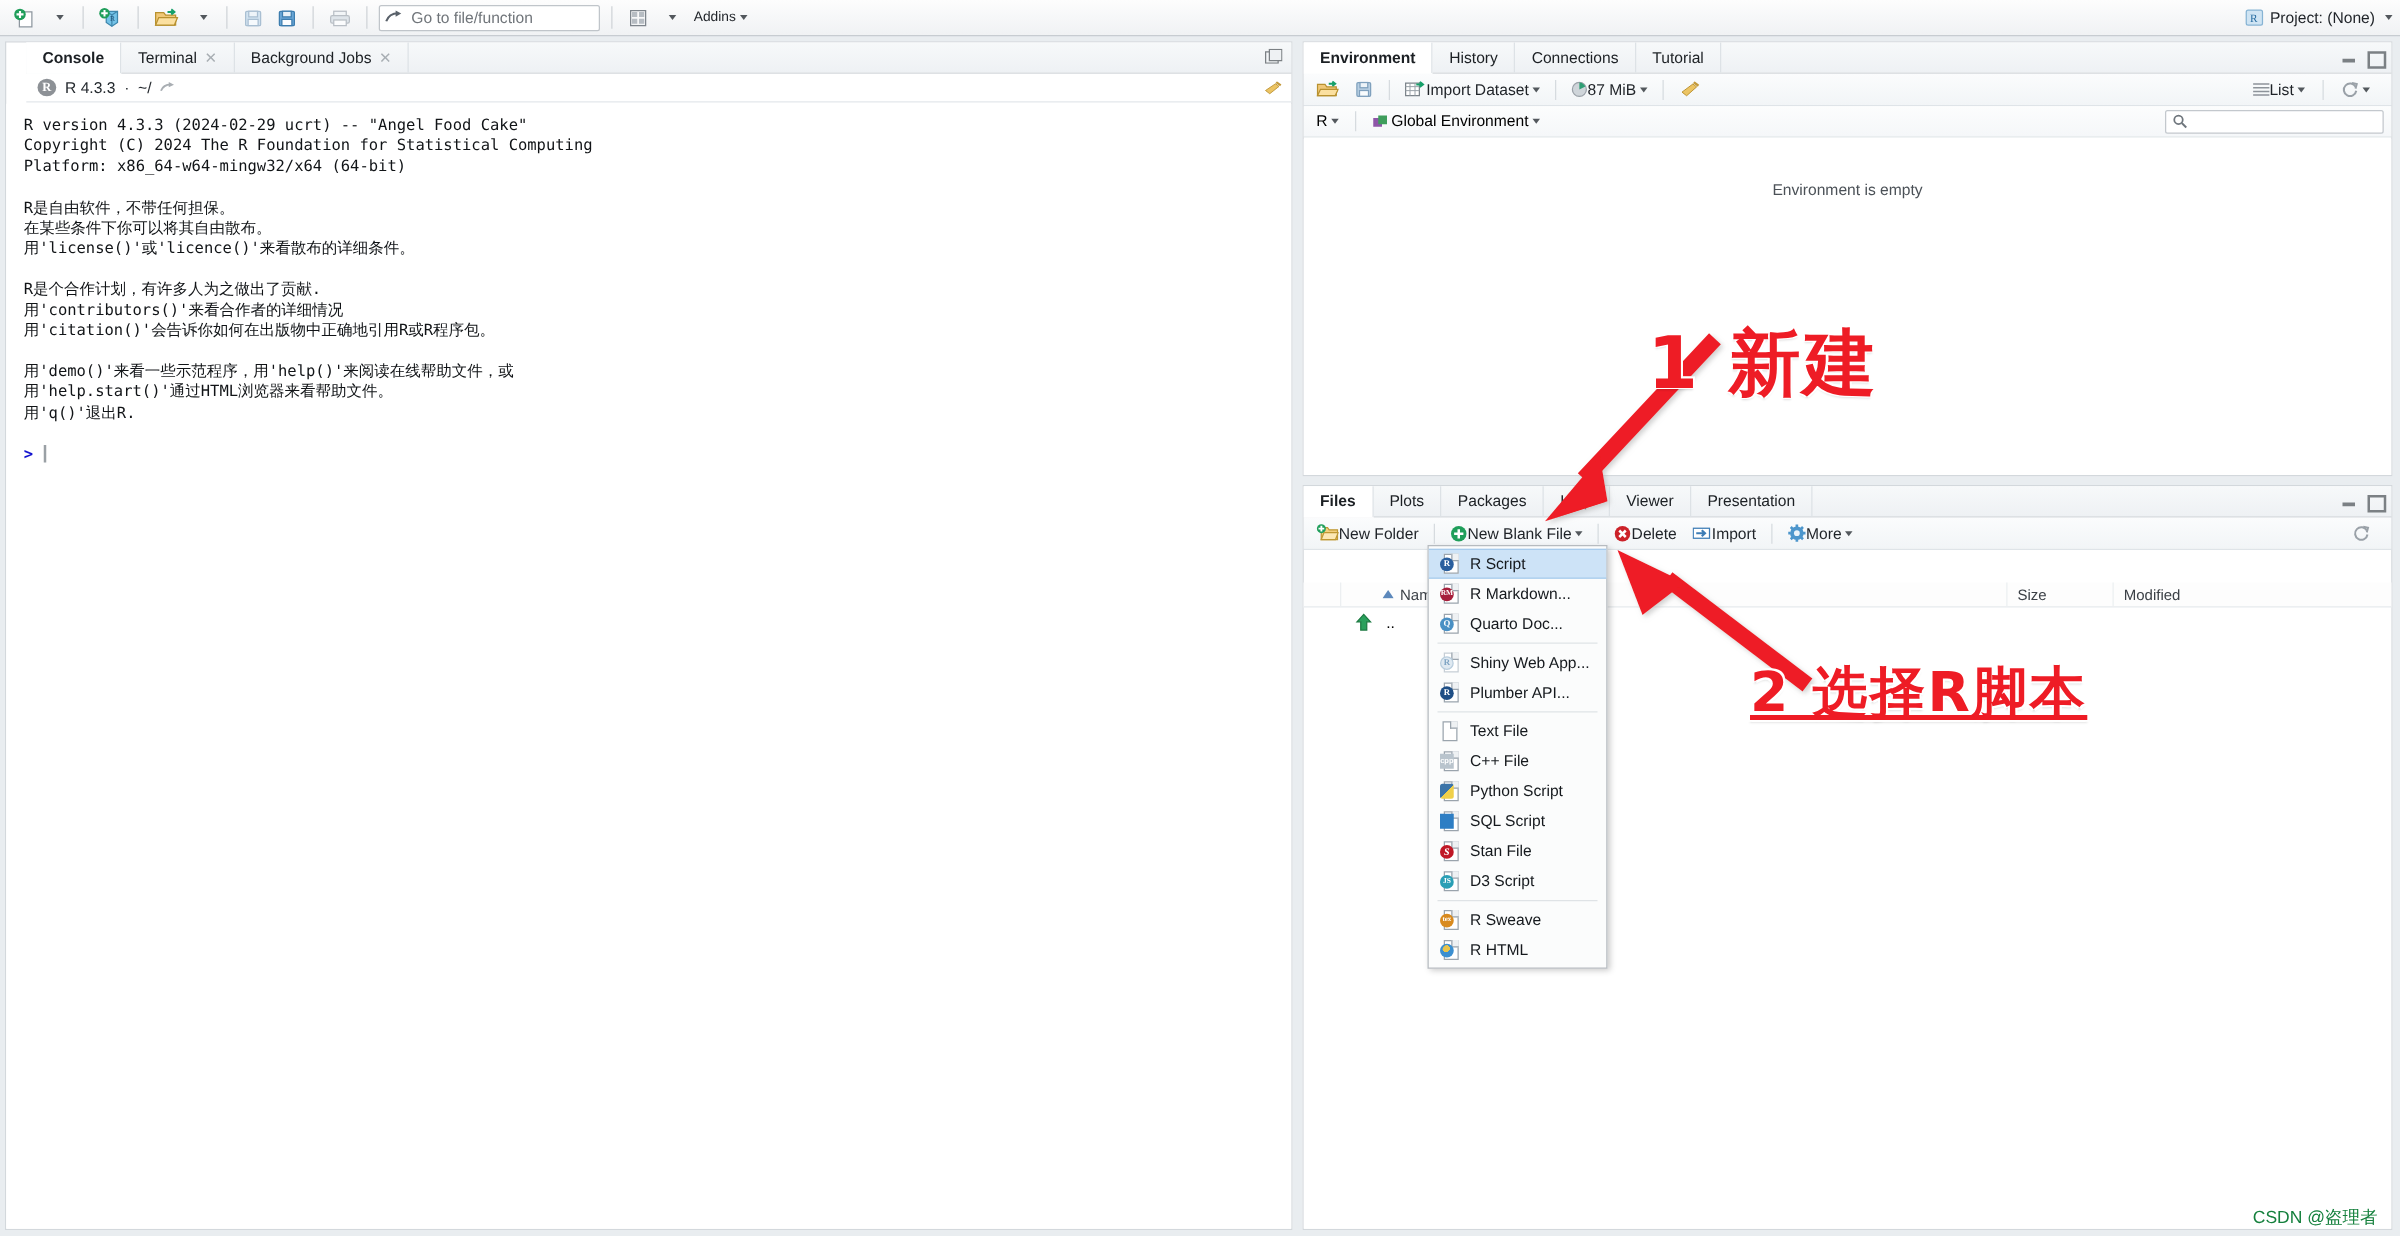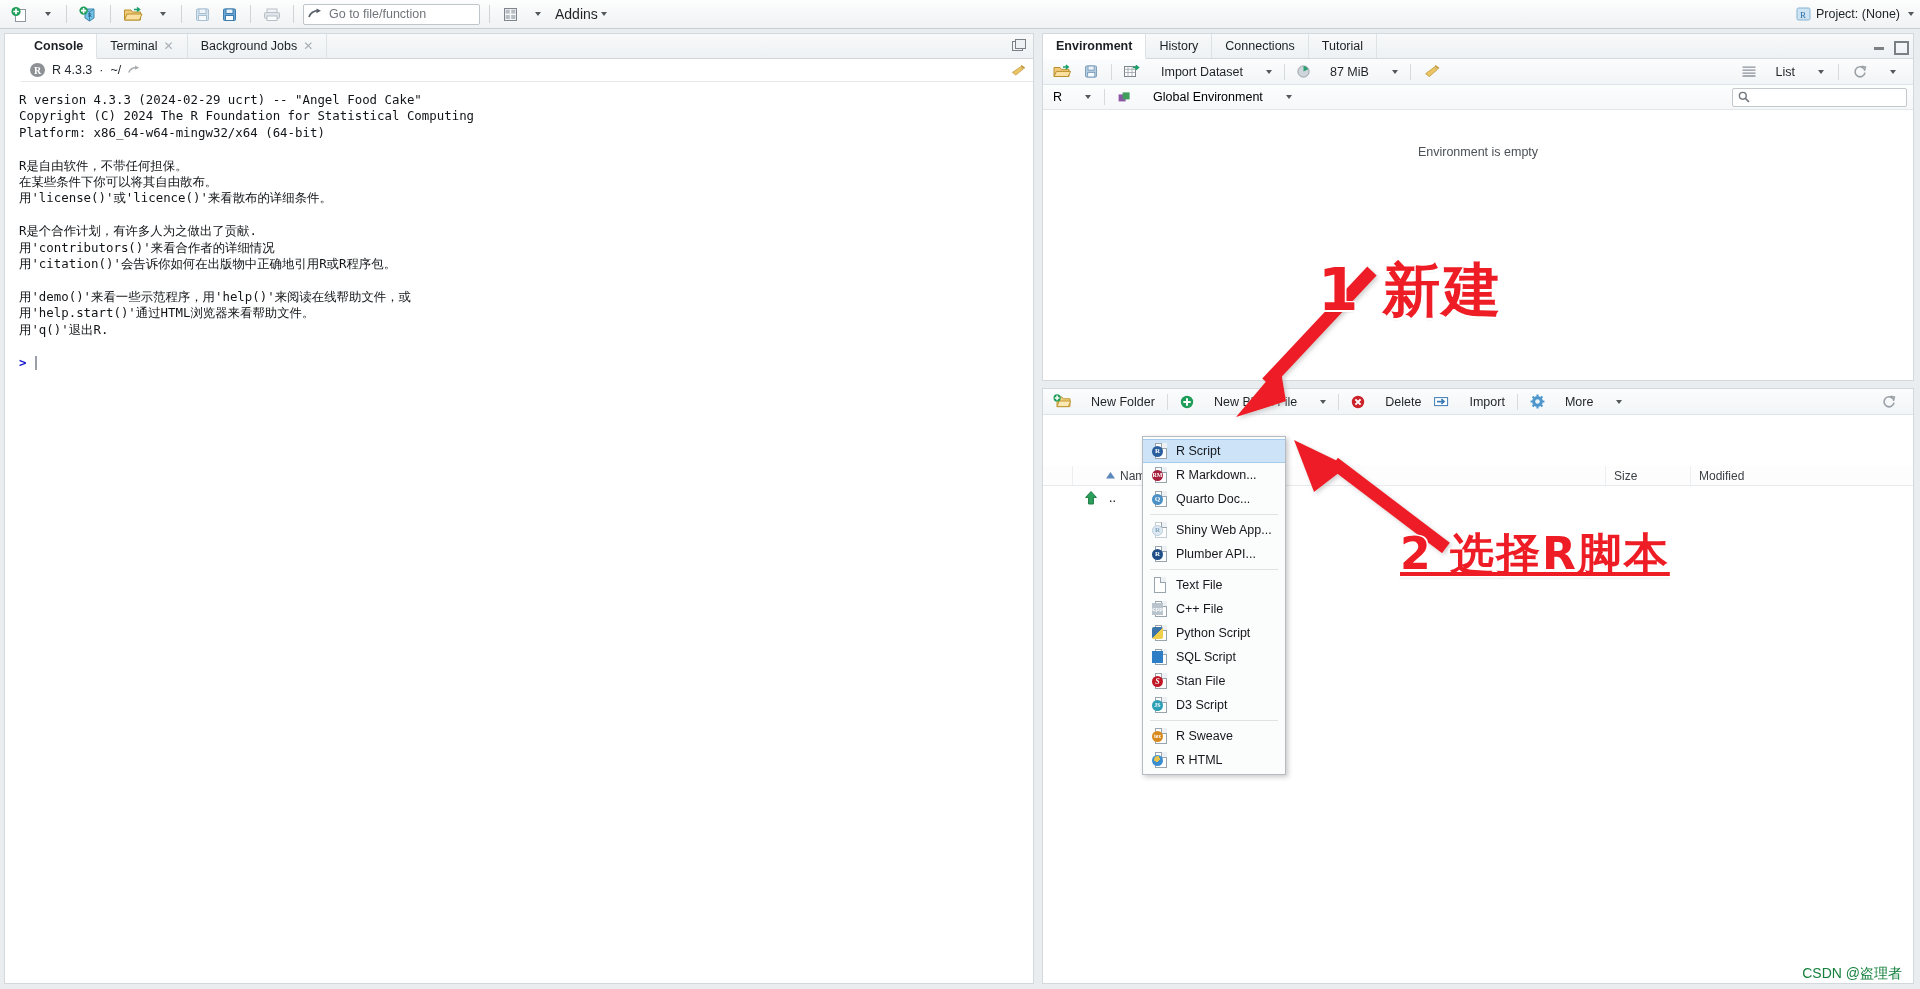--- a/index.html
+++ b/index.html
@@ -28,21 +28,21 @@
   .caret {
     width: 0; height: 0; border-left: 3.5px solid transparent;
     border-right: 3.5px solid transparent; border-top: 4px solid #53585d;
     margin-left: 3px;
   }
   .gotofn {
     display: flex; align-items: center; height: 21px; width: 177px;
     background: #fff; border: 1px solid #c0c5ca; border-radius: 2px;
     padding-left: 4px; color: #70757a; font-size: 12.5px; gap: 6px;
   }
-  .addins { display: flex; align-items: center; font-size: 14px; color: #1f2328; padding: 0 4px;}
+  .addins { display: flex; align-items: center; font-size: 11px; color: #1f2328; padding: 0 4px;}
   .projbox {
     position: absolute; right: 6px; top: 3px; height: 22px;
     display: flex; align-items: center; gap: 5px; font-size: 12.5px; color: #1f2328;
   }
 
   
   .pane { position: absolute; background: #fff; border: 1px solid #d3d8dc; }
   .panehdr {
     height: 25px; background: linear-gradient(#f7f9fa, #eef1f4);
     border-bottom: 1px solid #d3d8dc; display: flex; align-items: stretch;
@@ -58,21 +58,21 @@
   .hdr-right { margin-left: auto; display: flex; align-items: center; gap: 7px; padding-right: 7px; }
   .winbtn { width: 13px; height: 11px; position: relative; }
   .winbtn.min::after { content: ""; position: absolute; left: 1px; bottom: 2px; width: 10px; height: 3px; background: #7b8084; }
   .winbtn.max::after { content: ""; position: absolute; left: 1px; top: 0px; width: 11px; height: 10px; border: 2px solid #7b8084; }
 
   .ptoolbar {
     height: 26px; background: linear-gradient(#fbfcfd, #f2f5f7);
     border-bottom: 1px solid #dfe4e8; display: flex; align-items: center;
     padding: 0 6px; gap: 5px; font-size: 12.5px; color: #1f2328;
   }
-  .ptool { display: flex; align-items: center; gap: 20px; height: 21px; padding: 0 4px; border-radius: 3px; cursor: default; }
+  .ptool { display: flex; align-items: center; gap: 0; height: 21px; padding: 0 4px; border-radius: 3px; cursor: default; }
   .vsep { width: 1px; height: 16px; background: #d6dbdf; margin: 0 3px; }
 
   
   #console-pane { left: 4px; top: 33px; width: 1030px; height: 951px; padding-left: 16px; }
   .consolehdr2 {
     height: 23px; border-bottom: 1px solid #e4e8eb; display: flex;
     align-items: center; padding-left: 9px; gap: 7px; font-size: 12.5px; color: #24292e;
     background: #fff;
   }
   .rlogo {
@@ -435,20 +435,44 @@
         </svg>
       </div>
     </div>
 
     <div class="env-body">
       <div class="env-empty">Environment is empty</div>
     </div>
   </div>
 
   <div class="pane" id="files-pane">
+    <div class="panehdr">
+      <div class="ptab active">
+        <span>Files</span>
+      </div>
+      <div class="ptab">
+        <span>Plots</span>
+      </div>
+      <div class="ptab">
+        <span>Packages</span>
+      </div>
+      <div class="ptab">
+        <span>Help</span>
+      </div>
+      <div class="ptab">
+        <span>Viewer</span>
+      </div>
+      <div class="ptab">
+        <span>Presentation</span>
+      </div>
+      <div class="hdr-right">
+        <span class="winbtn min"></span>
+        <span class="winbtn max"></span>
+      </div>
+    </div>
 
     <div class="ptoolbar">
       <div class="ptool">
         <svg width="18" height="15" viewBox="0 0 18 15">
           <path d="M4 3 L9 3 L10.3 4.8 L17 4.8 L17 12.6 L4 12.6 Z" fill="#f3d07e" stroke="#bf9833"></path>
           <path d="M4 12.6 L6.2 7 L17.6 7 L15.4 12.6 Z" fill="#fce8b4" stroke="#bf9833"></path>
           <circle cx="4.1" cy="3.9" r="3.6" fill="#1f9e5a"></circle>
           <path d="M1.8 3.9 h4.6 M4.1 1.6 v4.6" stroke="#fff" stroke-width="1.5"></path>
         </svg>
         <span>New Folder</span>

